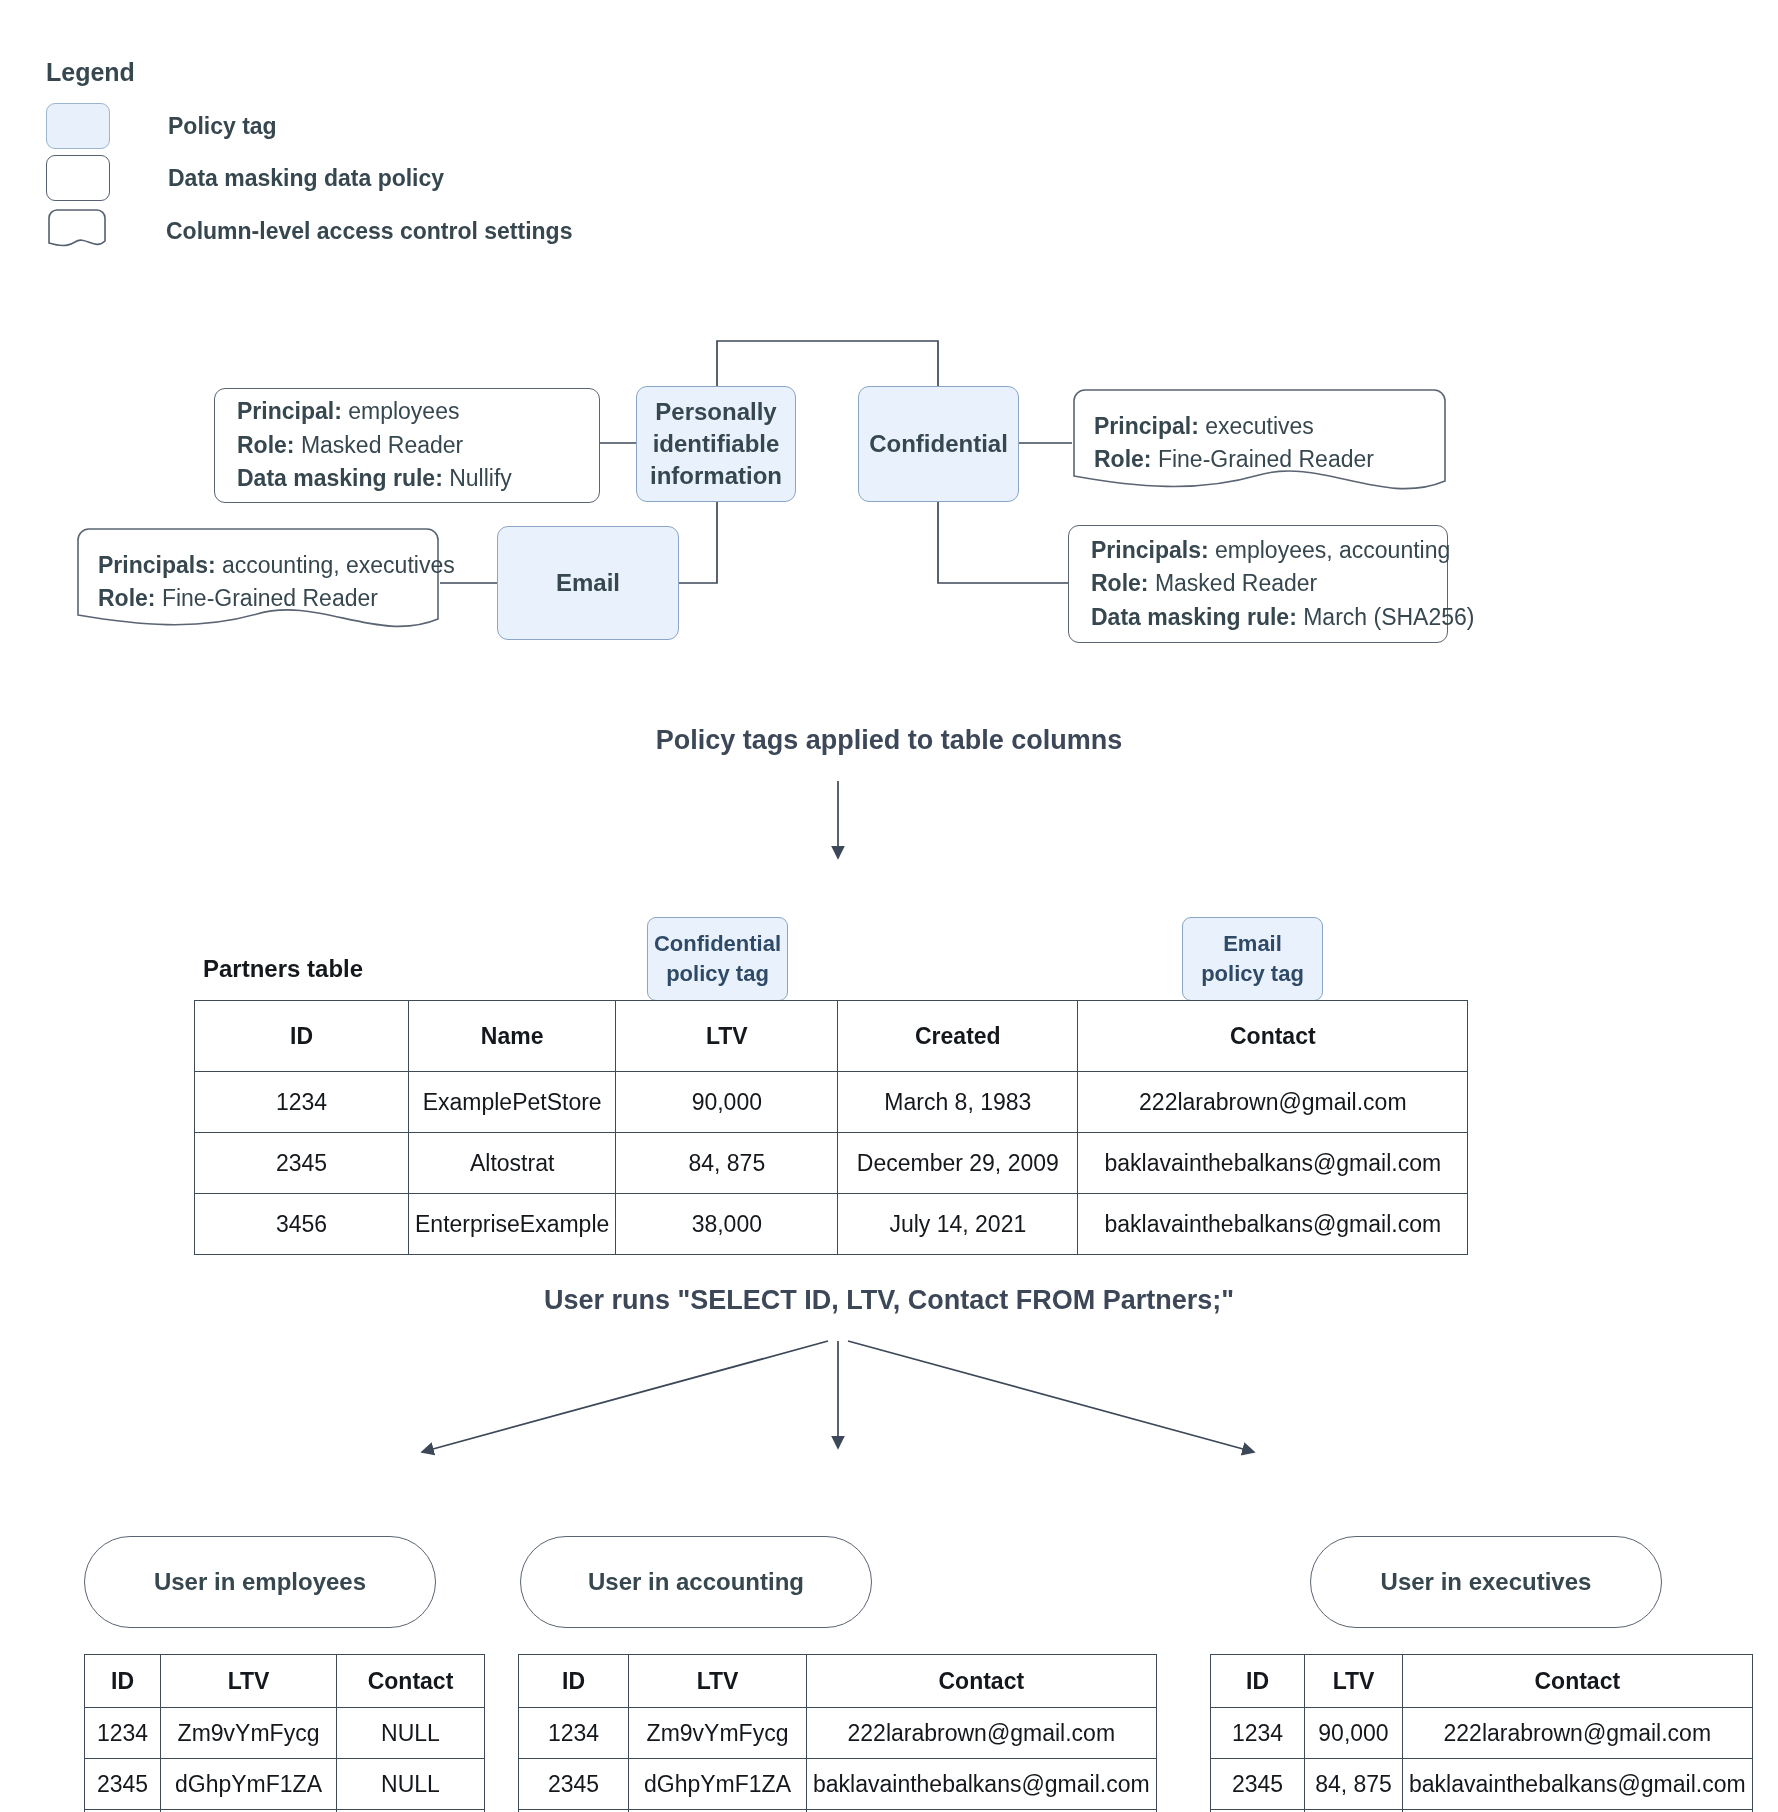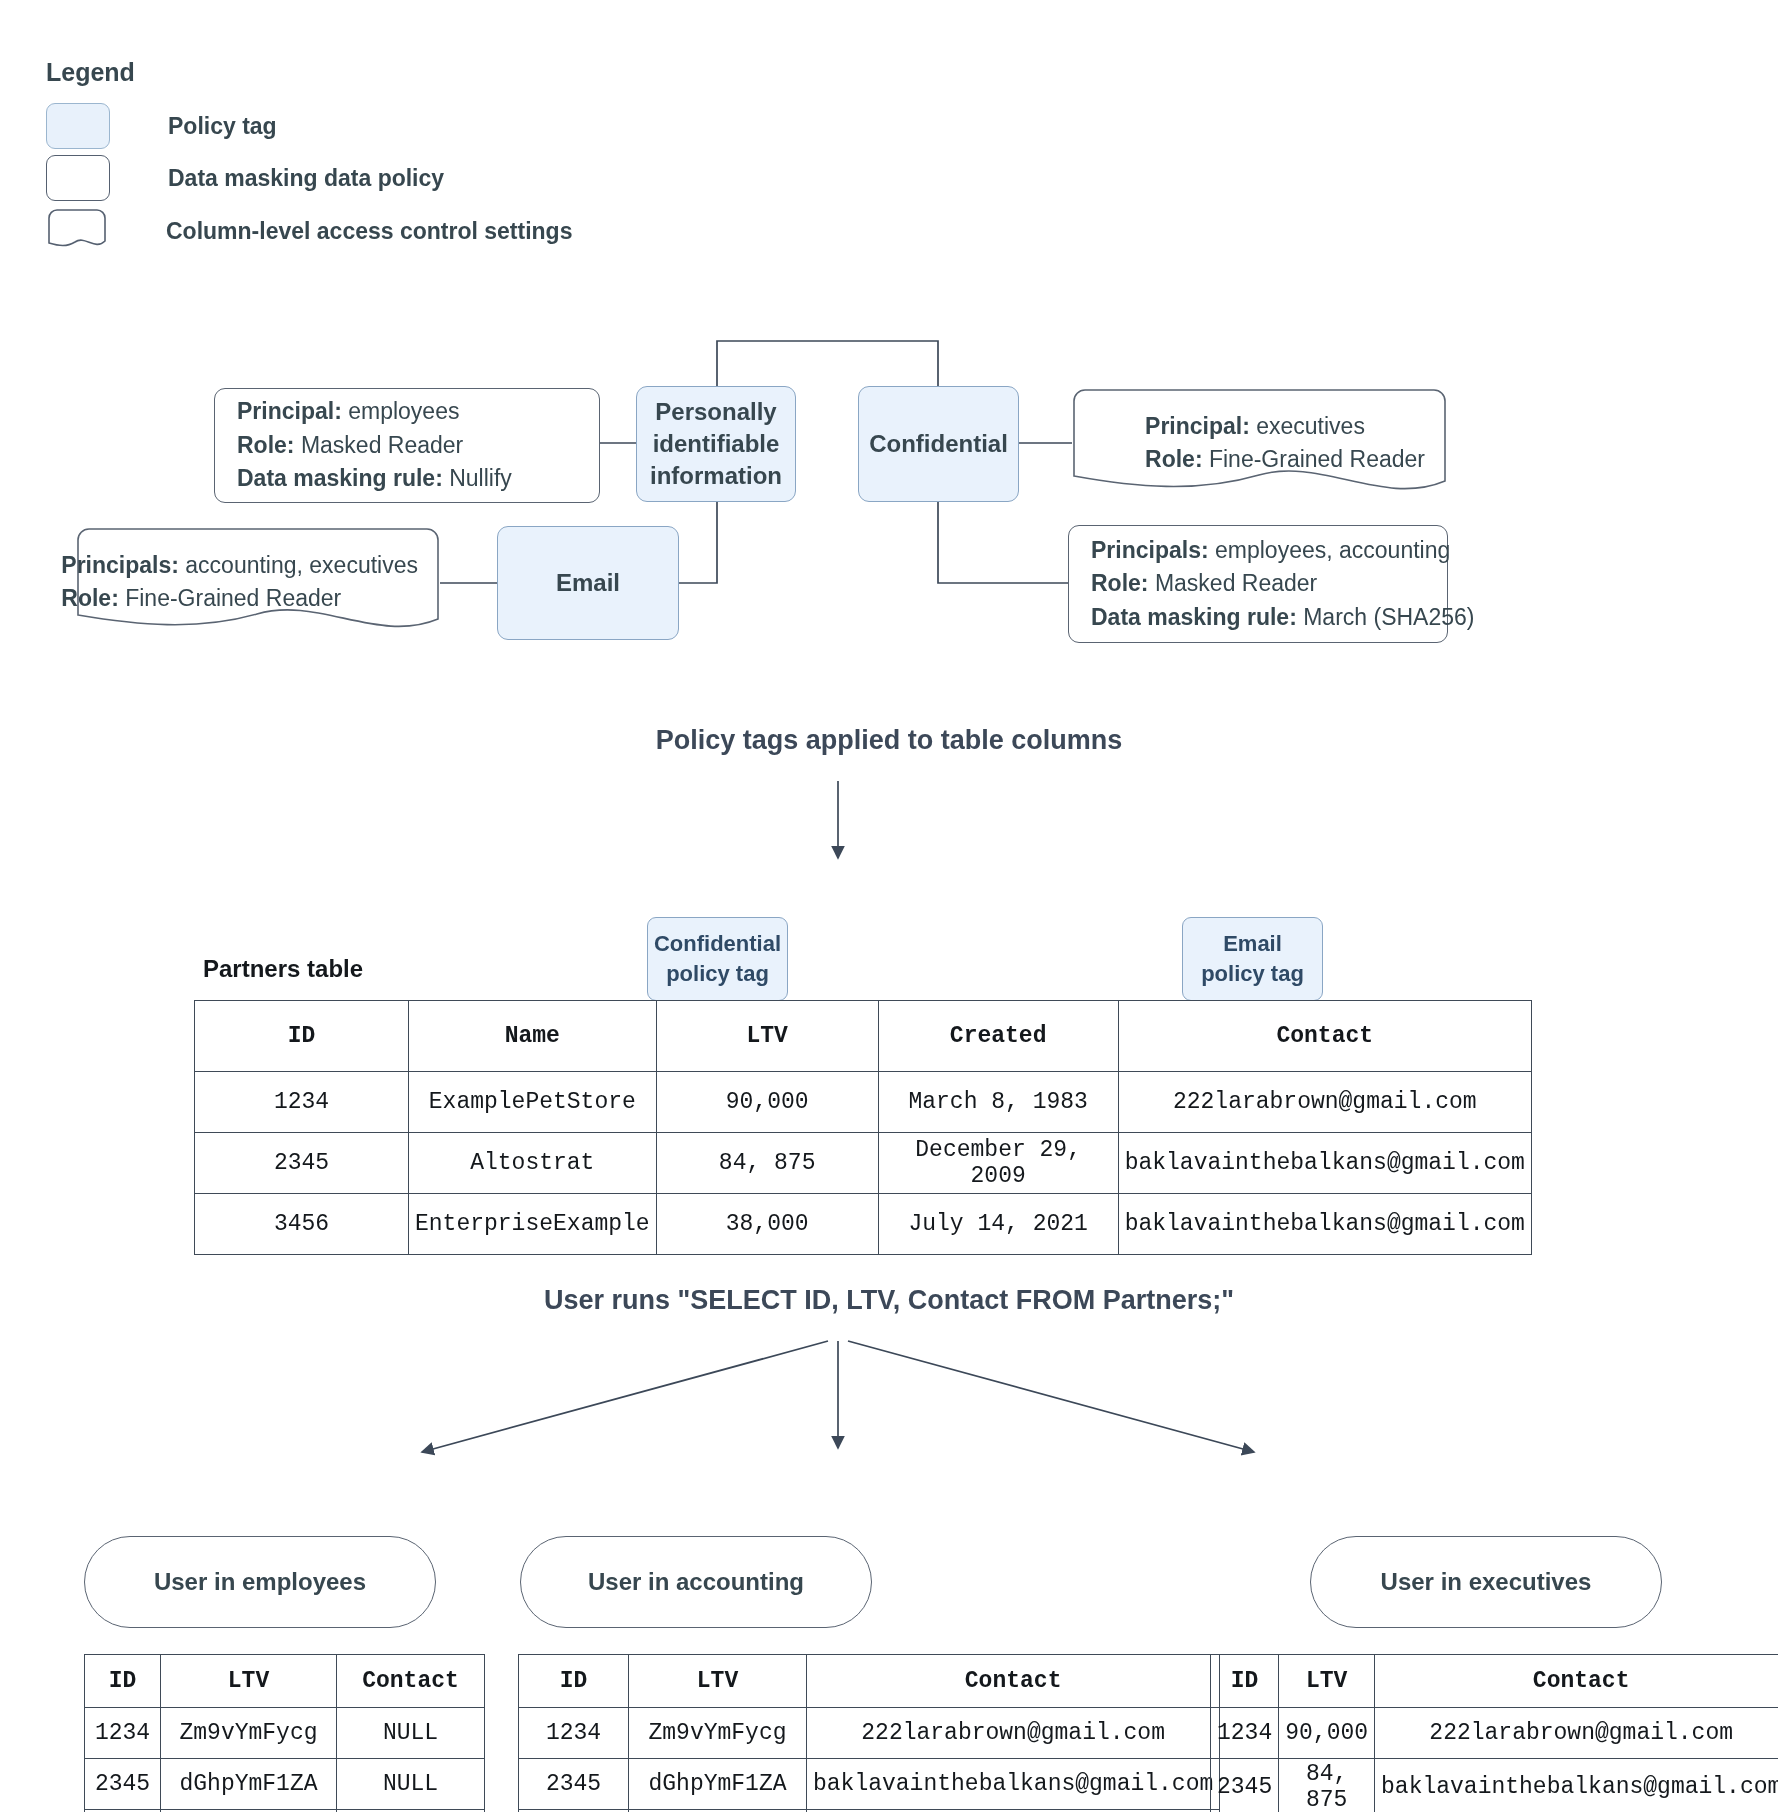--- a/index.html
+++ b/index.html
@@ -33,28 +33,28 @@
   .node-inner{
     width:100%;height:100%;display:flex;align-items:center;justify-content:center;
     text-align:center;font-size:24px;font-weight:bold;color:#37474f;line-height:1.32;
     box-sizing:border-box;padding:6px 10px;
   }
   .policy-box{
     border:1.6px solid #5a6472;border-radius:11px;background:#ffffff;
     box-sizing:border-box;display:flex;flex-direction:column;justify-content:center;
     padding:0 22px;font-size:23px;line-height:1.45;color:#37474f;
   }
-  .policy-box.wavy{border:none;background:transparent;padding:0;align-items:flex-end;}
+  .policy-box.wavy{border:none;background:transparent;padding:0;}
   .wavy-body{position:absolute;left:0;top:0;width:100%;height:100%;}
   .wavy-text{position:relative;z-index:2;padding:0 22px;display:flex;flex-direction:column;justify-content:flex-start;height:100%;box-sizing:border-box;}
   .policy-line{white-space:nowrap;}
   .policy-line b{font-weight:bold;}
 
   
-  .tbl{border-collapse:collapse;table-layout:fixed;font-family:Liberation Mono, monospace;}
+  .tbl{border-collapse:collapse;table-layout:fixed;}
   .tbl td,.tbl th{border:1.4px solid #3f4a57;text-align:center;color:#14181c;font-weight:normal;}
   .tbl th{font-weight:bold;}
   .ptbl th,.ptbl td{font-size:23px;height:56px;padding:2px 6px;}
   .ptbl th{height:66px;}
   .label-bold{font-size:24px;font-weight:bold;color:#14181c;}
 
   .tagbox{
     background:#e9f2fc;border:1.5px solid #8aa6c4;border-radius:9px;
     display:flex;align-items:center;justify-content:center;text-align:center;
     font-size:22px;font-weight:bold;color:#2f4a66;line-height:1.35;box-sizing:border-box;

